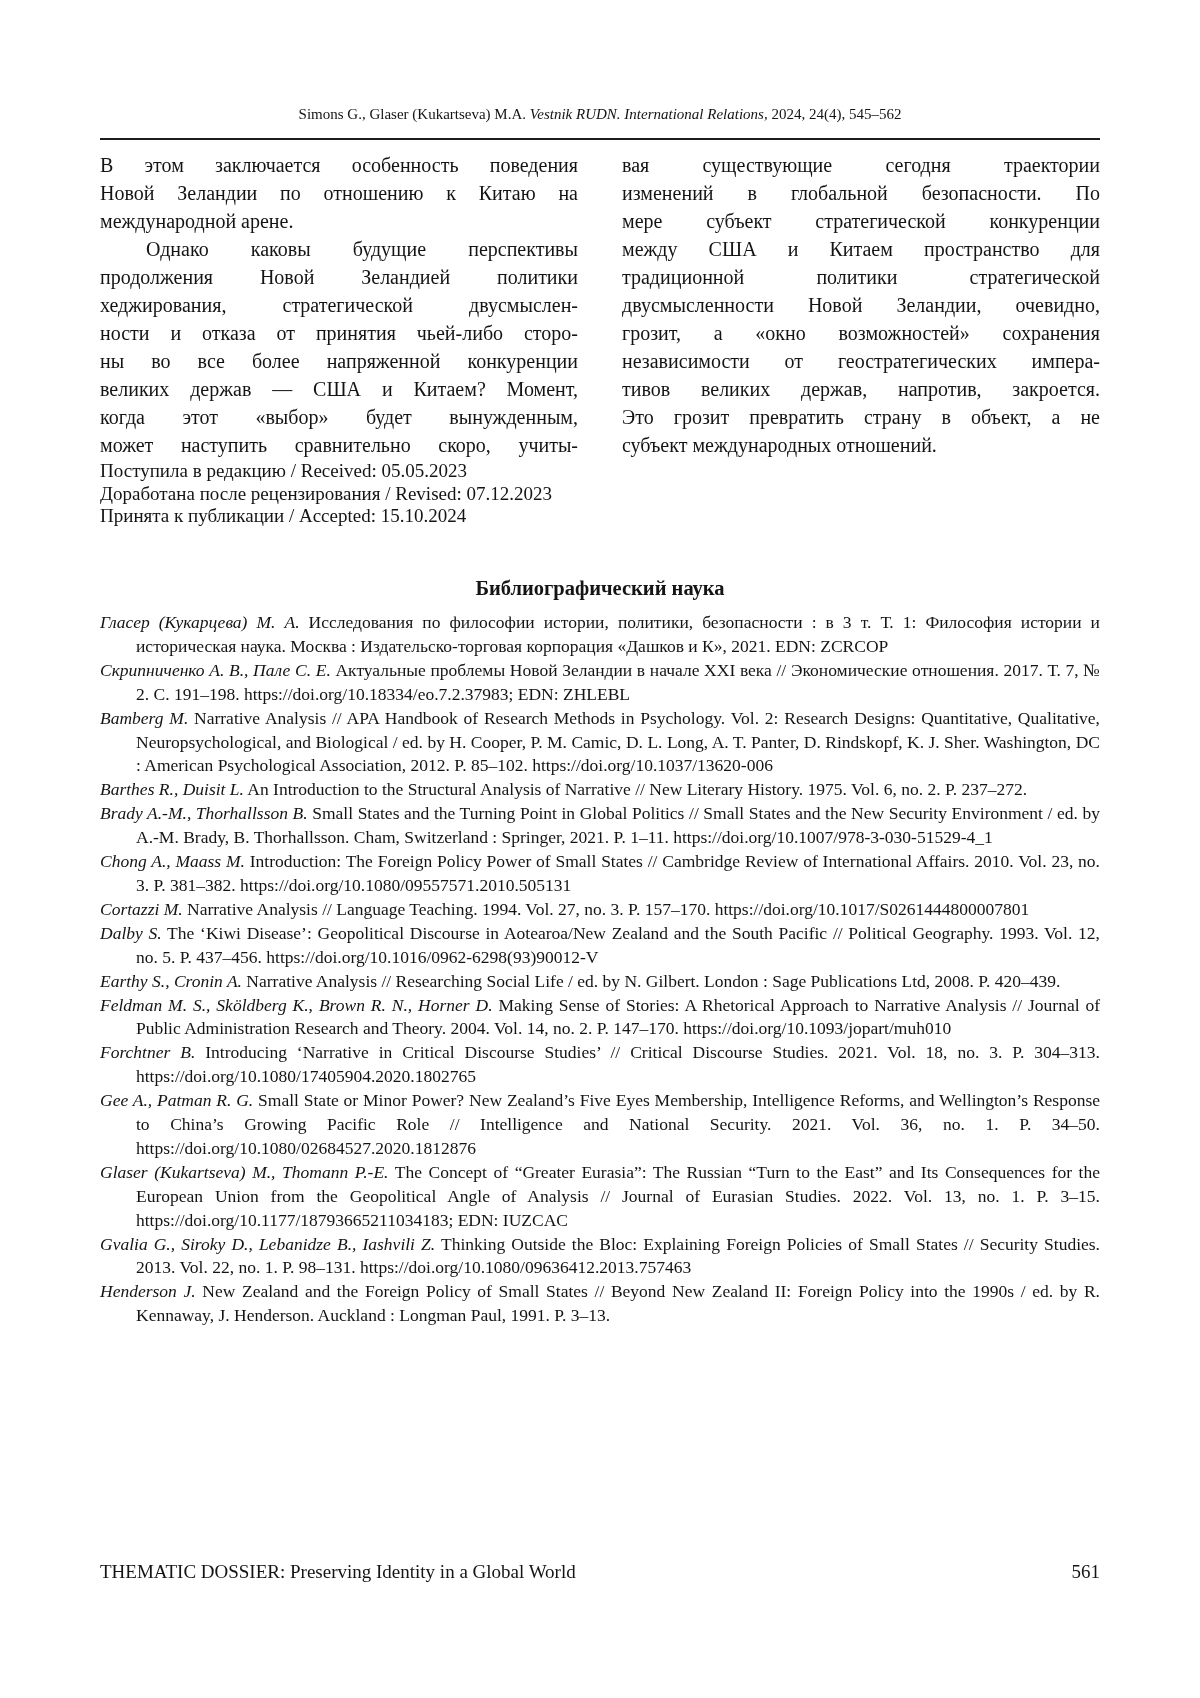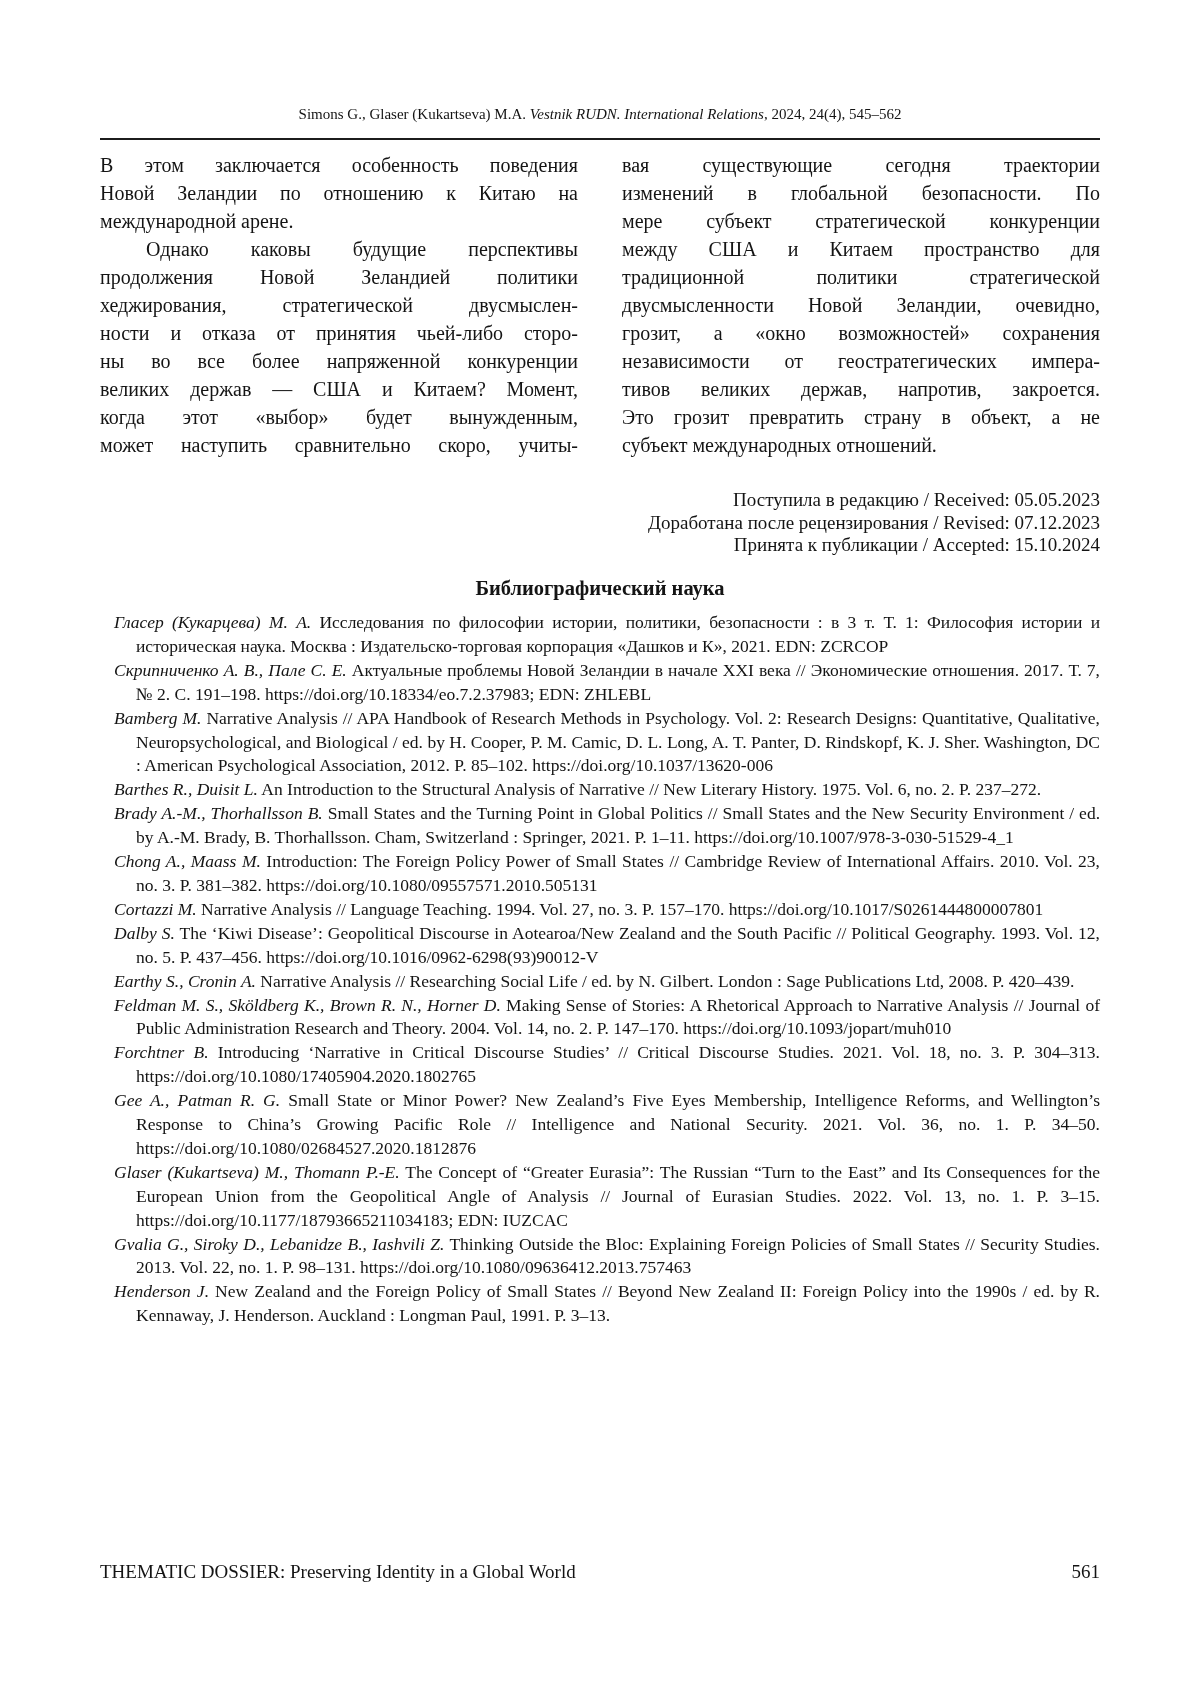--- a/index.html
+++ b/index.html
@@ -50,23 +50,23 @@
   .bline {
     text-align: justify;
     text-align-last: left;
     white-space: normal;
   }
   .bline.just { text-align-last: justify; }
   .bline.ind { padding-left: 46px; }
   .dates {
     position: absolute;
     left: 100px;
-    top: 489px;
-    width: 1000px;
-    text-align: right;
+    top: 460px;
+    width: 1000px;
+    text-align: left;
     font-size: 19px;
     line-height: 22.5px;
   }
   .bib-heading {
     position: absolute;
     left: 100px;
     top: 577px;
     width: 1000px;
     margin: 0;
     text-align: center;
@@ -81,21 +81,21 @@
     font-size: 17.5px;
     line-height: 23.9px;
   }
   .bib-entry {
     margin: 0;
     padding-left: 36px;
     text-indent: -36px;
     text-align: justify;
     overflow-wrap: break-word;
   }
-  .bib-authors { font-style: italic; margin-left: 14px; }
+  .bib-authors { font-style: italic; }
   .page-footer {
     position: absolute;
     left: 100px;
     top: 1561px;
     width: 1000px;
     display: flex;
     justify-content: space-between;
     align-items: baseline;
     font-size: 19px;
   }

